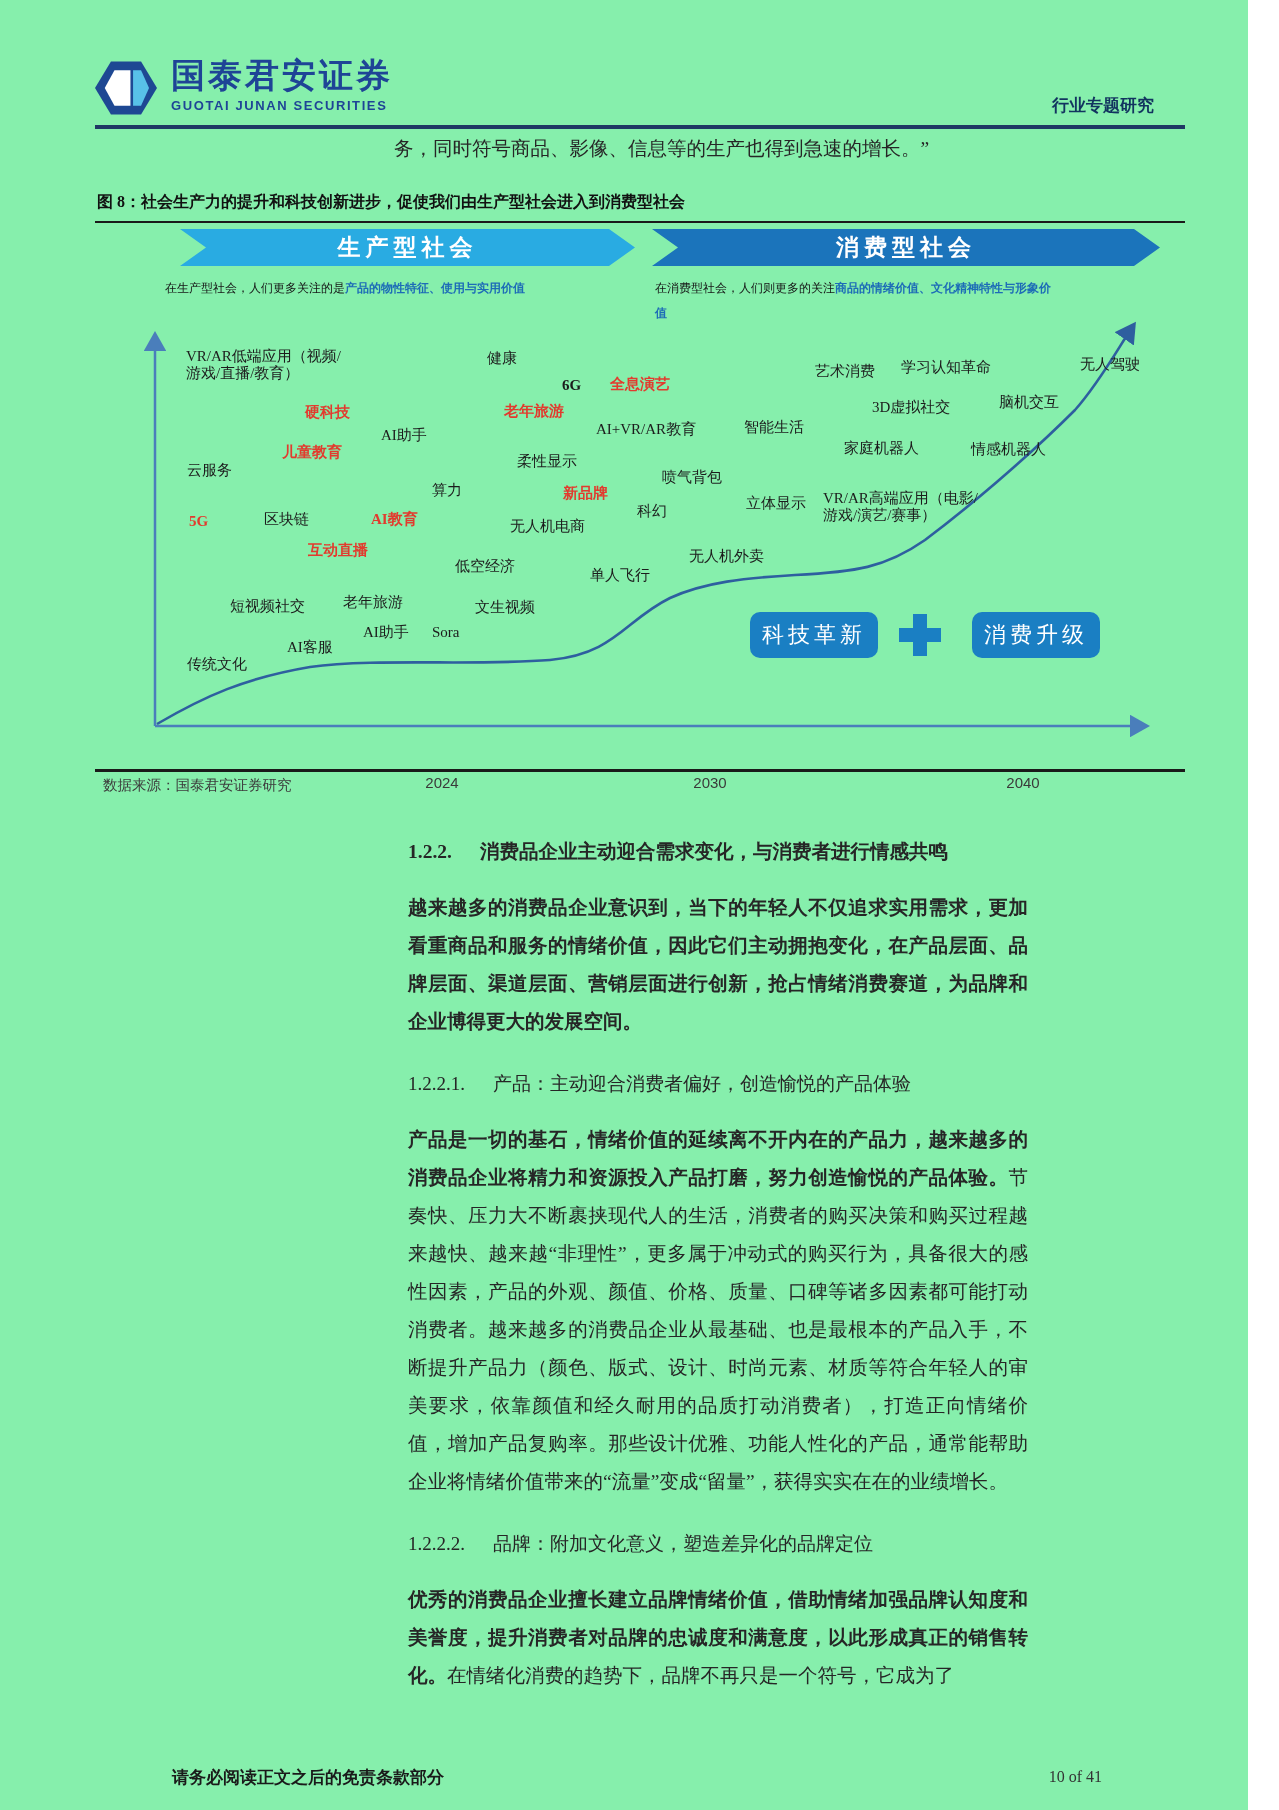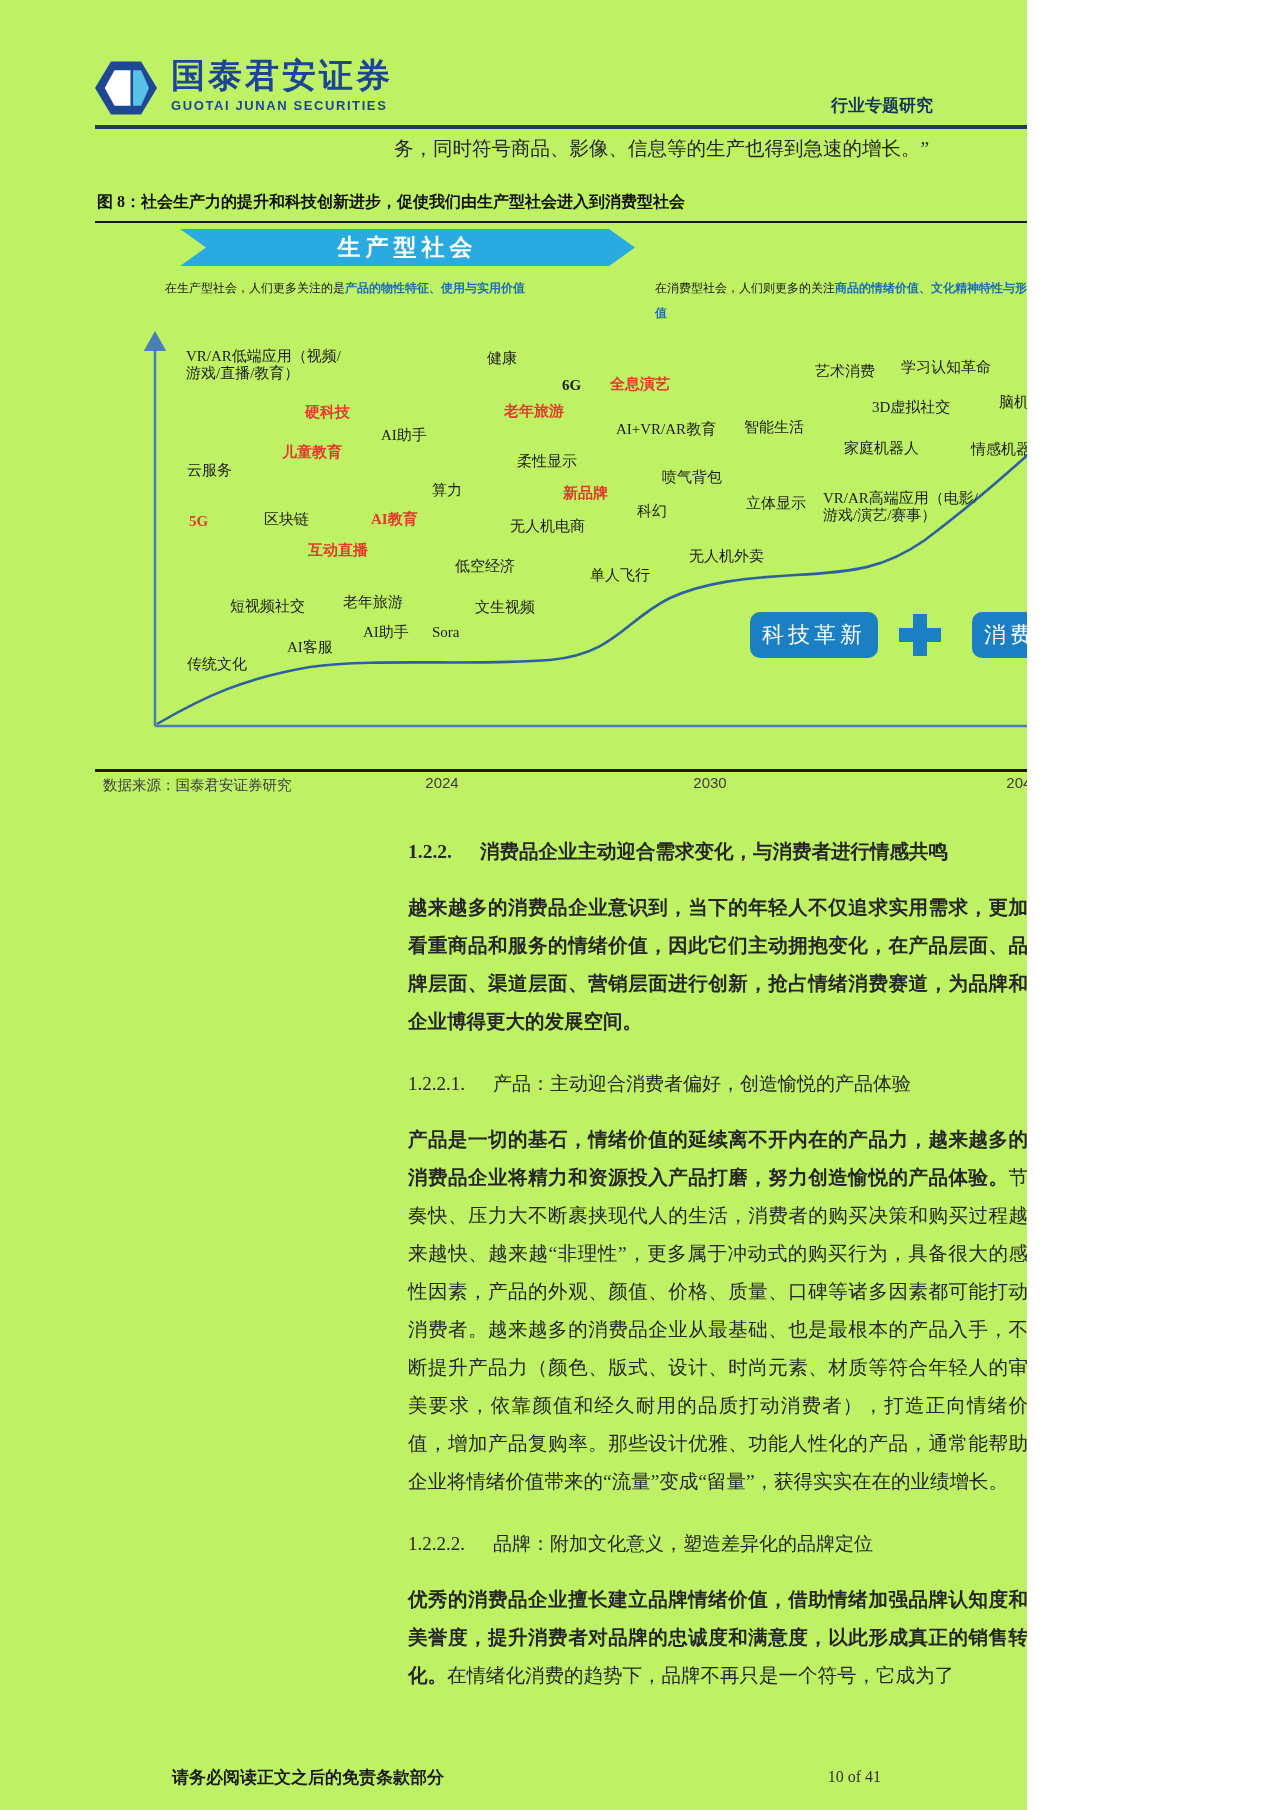--- a/index.html
+++ b/index.html
@@ -1,16 +1,16 @@
 <!DOCTYPE html>
 <html><head>
 <meta charset="utf-8">
 <style>
   html,body{margin:0;padding:0;background:#fff;}
-  .page{position:relative;width:1027px;height:1810px;background:#bef264;overflow:hidden;
+  .page{position:relative;width:1248px;height:1810px;background:#86efac;overflow:hidden;
         font-family:"Liberation Serif","DejaVu Serif",serif;color:#222;}
 
   
   .logo-wrap{position:absolute;left:95px;top:56px;display:flex;align-items:flex-start;}
   .logo-mark{width:62px;height:64px;margin-right:14px;}
   .brand-cn{font-size:34px;font-weight:bold;color:#1e4496;letter-spacing:3px;line-height:38px;
             font-family:"Liberation Sans","DejaVu Sans",sans-serif;}
   .brand-en{font-size:13px;font-weight:bold;color:#1e4496;letter-spacing:1.6px;margin-top:4px;
             font-family:"Liberation Sans","DejaVu Sans",sans-serif;}
   .doc-type{position:absolute;right:94px;top:94px;font-size:17px;font-weight:bold;color:#12345f;}
@@ -82,20 +82,21 @@
   </div>
   <div class="doc-type">行业专题研究</div>
   <div class="rule" id="header-rule"></div>
 
   <div class="intro-line">务，同时符号商品、影像、信息等的生产也得到急速的增长。”</div>
 
   <div class="fig-title">图 8：社会生产力的提升和科技创新进步，促使我们由生产型社会进入到消费型社会</div>
   <div class="rule" id="title-rule"></div>
 
   <div class="banner" id="banner1" style="background: rgb(41, 171, 226);">生产型社会</div>
+  <div class="banner" id="banner2" style="background: rgb(27, 116, 187);">消费型社会</div>
 
   <div class="desc" id="desc1"><span>在生产型社会，人们更多关注的是</span><span class="hl">产品的物性特征、使用与实用价值</span></div>
   <div class="desc" id="desc2"><span>在消费型社会，人们则更多的关注</span><span class="hl">商品的情绪价值、文化精神特性与形象价值</span></div>
 
   <div id="chart">
     <svg width="1090" height="470" viewBox="0 0 1090 470">
       <defs>
         <marker id="arrow-axis" markerWidth="9" markerHeight="9" refX="6" refY="4.5" orient="auto">
           <path d="M0,0 L8,4.5 L0,9 Z" fill="#4a7ebb"></path>
         </marker>
@@ -121,21 +122,21 @@
         <div class="clabel bold" style="left: 467px; top: 67px;">6G</div>
         <div class="clabel red" style="left: 515px; top: 66px;">全息演艺</div>
         <div class="clabel" style="left: 720px; top: 53px;">艺术消费</div>
         <div class="clabel" style="left: 806px; top: 49px;">学习认知革命</div>
         <div class="clabel" style="left: 985px; top: 46px;">无人驾驶</div>
         <div class="clabel red" style="left: 210px; top: 94px;">硬科技</div>
         <div class="clabel red" style="left: 409px; top: 93px;">老年旅游</div>
         <div class="clabel" style="left: 777px; top: 89px;">3D虚拟社交</div>
         <div class="clabel" style="left: 904px; top: 84px;">脑机交互</div>
         <div class="clabel" style="left: 286px; top: 117px;">AI助手</div>
-        <div class="clabel" style="left: 501px; top: 111px; margin-left: 20px;">AI+VR/AR教育</div>
+        <div class="clabel" style="left: 501px; top: 111px;">AI+VR/AR教育</div>
         <div class="clabel" style="left: 649px; top: 109px;">智能生活</div>
         <div class="clabel" style="left: 749px; top: 130px;">家庭机器人</div>
         <div class="clabel" style="left: 876px; top: 131px;">情感机器人</div>
         <div class="clabel" style="left: 92px; top: 152px;">云服务</div>
         <div class="clabel red" style="left: 187px; top: 134px;">儿童教育</div>
         <div class="clabel" style="left: 422px; top: 143px;">柔性显示</div>
         <div class="clabel" style="left: 567px; top: 159px;">喷气背包</div>
         <div class="clabel" style="left: 337px; top: 172px;">算力</div>
         <div class="clabel red" style="left: 468px; top: 175px;">新品牌</div>
         <div class="clabel" style="left: 651px; top: 185px;">立体显示</div>

